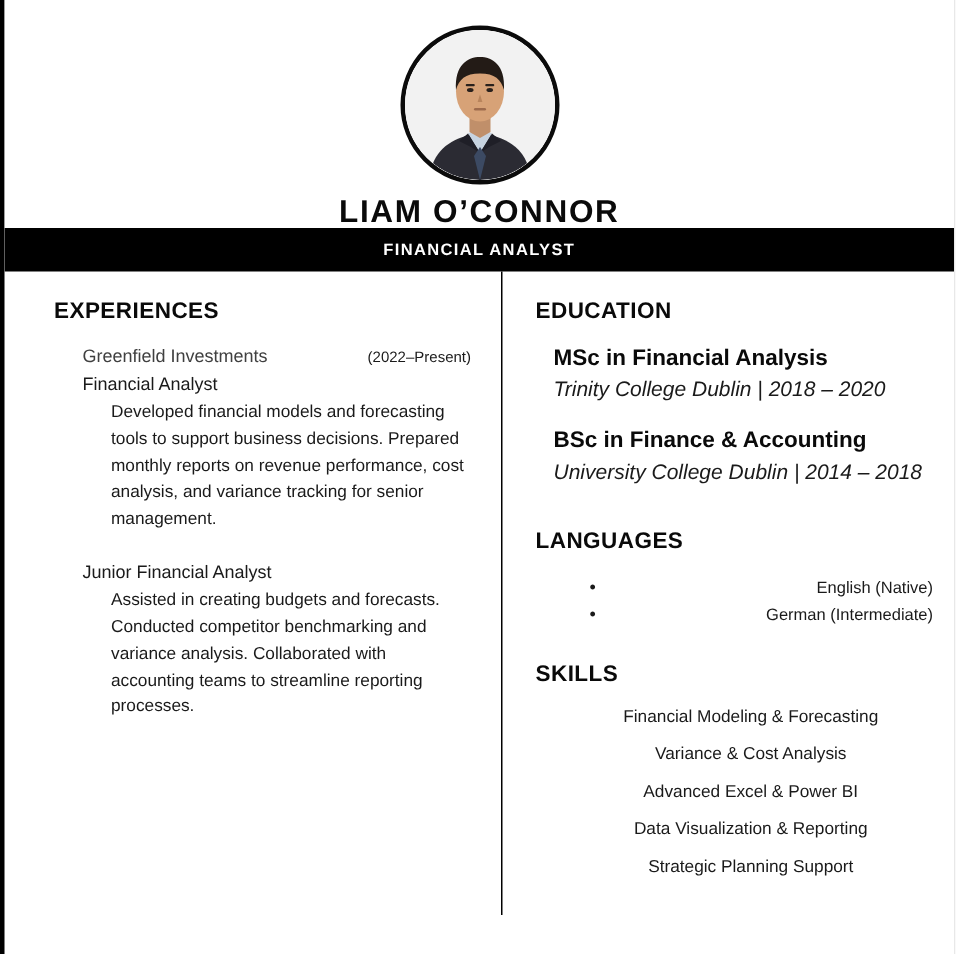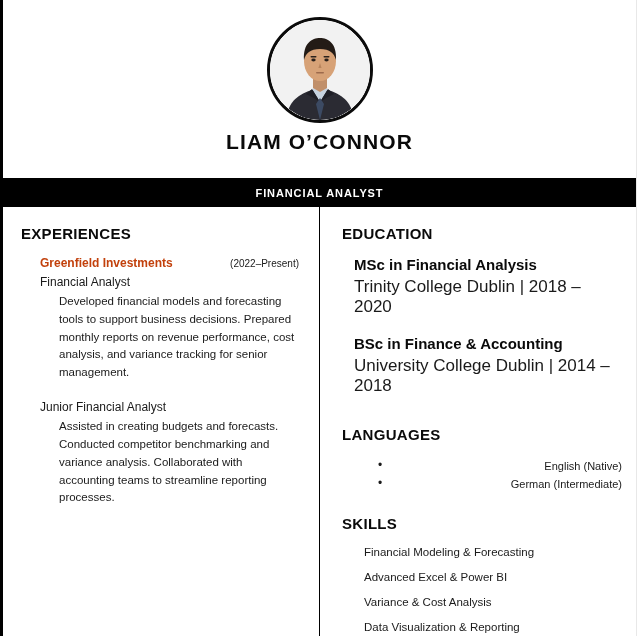--- a/index.html
+++ b/index.html
@@ -18,21 +18,21 @@
     background: #ffffff;
     overflow: hidden;
     box-sizing: border-box;
     border-left: 3px solid #000000;
     border-right: 1px solid #e8e8e8;
   }
 
   
   .header {
     width: 100%;
-    height: 178px;
+    height: 152px;
     background: #ffffff;
     position: relative;
   }
   .photo-wrap {
     position: absolute;
     left: 50%;
     top: 17px;
     transform: translateX(-50%);
     width: 100px;
     height: 100px;
@@ -81,20 +81,21 @@
   
   .columns {
     display: flex;
     align-items: stretch;
     height: 429px;
   }
   .col-left {
     width: 316px;
     box-sizing: border-box;
     padding: 18px 18px 0 18px;
+    margin-left: 15px;
   }
   .divider {
     width: 1px;
     background: #000000;
     flex: 0 0 1px;
   }
   .col-right {
     flex: 1;
     box-sizing: border-box;
     padding: 18px 14px 0 14px;
@@ -114,22 +115,22 @@
   
   .exp-entry { margin: 0 0 4px 19px; }
   .exp-entry + .exp-entry { margin-top: 18px; }
   .exp-row {
     display: flex;
     justify-content: space-between;
     align-items: baseline;
   }
   .exp-company {
     font-size: 12px;
-    font-weight: bold;
-    color: #c2410c;
+    font-weight: normal;
+    color: #404040;
   }
   .exp-period {
     font-size: 10px;
     color: #1a1a1a;
     white-space: nowrap;
     padding-right: 2px;
   }
   .exp-role {
     font-size: 12px;
     color: #1a1a1a;
@@ -145,21 +146,22 @@
 
   
   .edu-block { margin: 0 0 0 20px; }
   .edu-entry + .edu-entry { margin-top: 18px; }
   .edu-degree {
     font-size: 15px;
     font-weight: bold;
     color: #0a0a0a;
   }
   .edu-school {
-    font-size: 17px;
+    font-size: 14px;
+    font-style: italic;
     color: #1a1a1a;
     margin-top: 4px;
   }
 
   .group-gap { height: 30px; }
   .group-gap-sm { height: 22px; }
 
   
   .lang-list {
     margin: 0 0 0 44px;
@@ -181,20 +183,21 @@
     top: -1px;
     font-size: 12px;
     color: #1a1a1a;
   }
 
   
   .skills-list {
     margin: 0 0 0 30px;
     padding: 0;
     list-style: none;
+    text-align: center;
   }
   .skill-item {
     font-size: 11.5px;
     color: #1a1a1a;
     margin-bottom: 13px;
   }
 </style>
 </head>
 <body>
 
@@ -281,21 +284,21 @@
       <ul class="lang-list">
         <li class="lang-item">English (Native)</li>
         <li class="lang-item">German (Intermediate)</li>
       </ul>
 
       <div class="group-gap-sm"></div>
 
       <div class="section-heading right">SKILLS</div>
       <ul class="skills-list">
         <li class="skill-item">Financial Modeling &amp; Forecasting</li>
+        <li class="skill-item">Variance &amp; Cost Analysis</li>
         <li class="skill-item">Advanced Excel &amp; Power BI</li>
-        <li class="skill-item">Variance &amp; Cost Analysis</li>
         <li class="skill-item">Data Visualization &amp; Reporting</li>
         <li class="skill-item">Strategic Planning Support</li>
       </ul>
 
     </div>
   </div>
 </div>
 
 </body></html>

